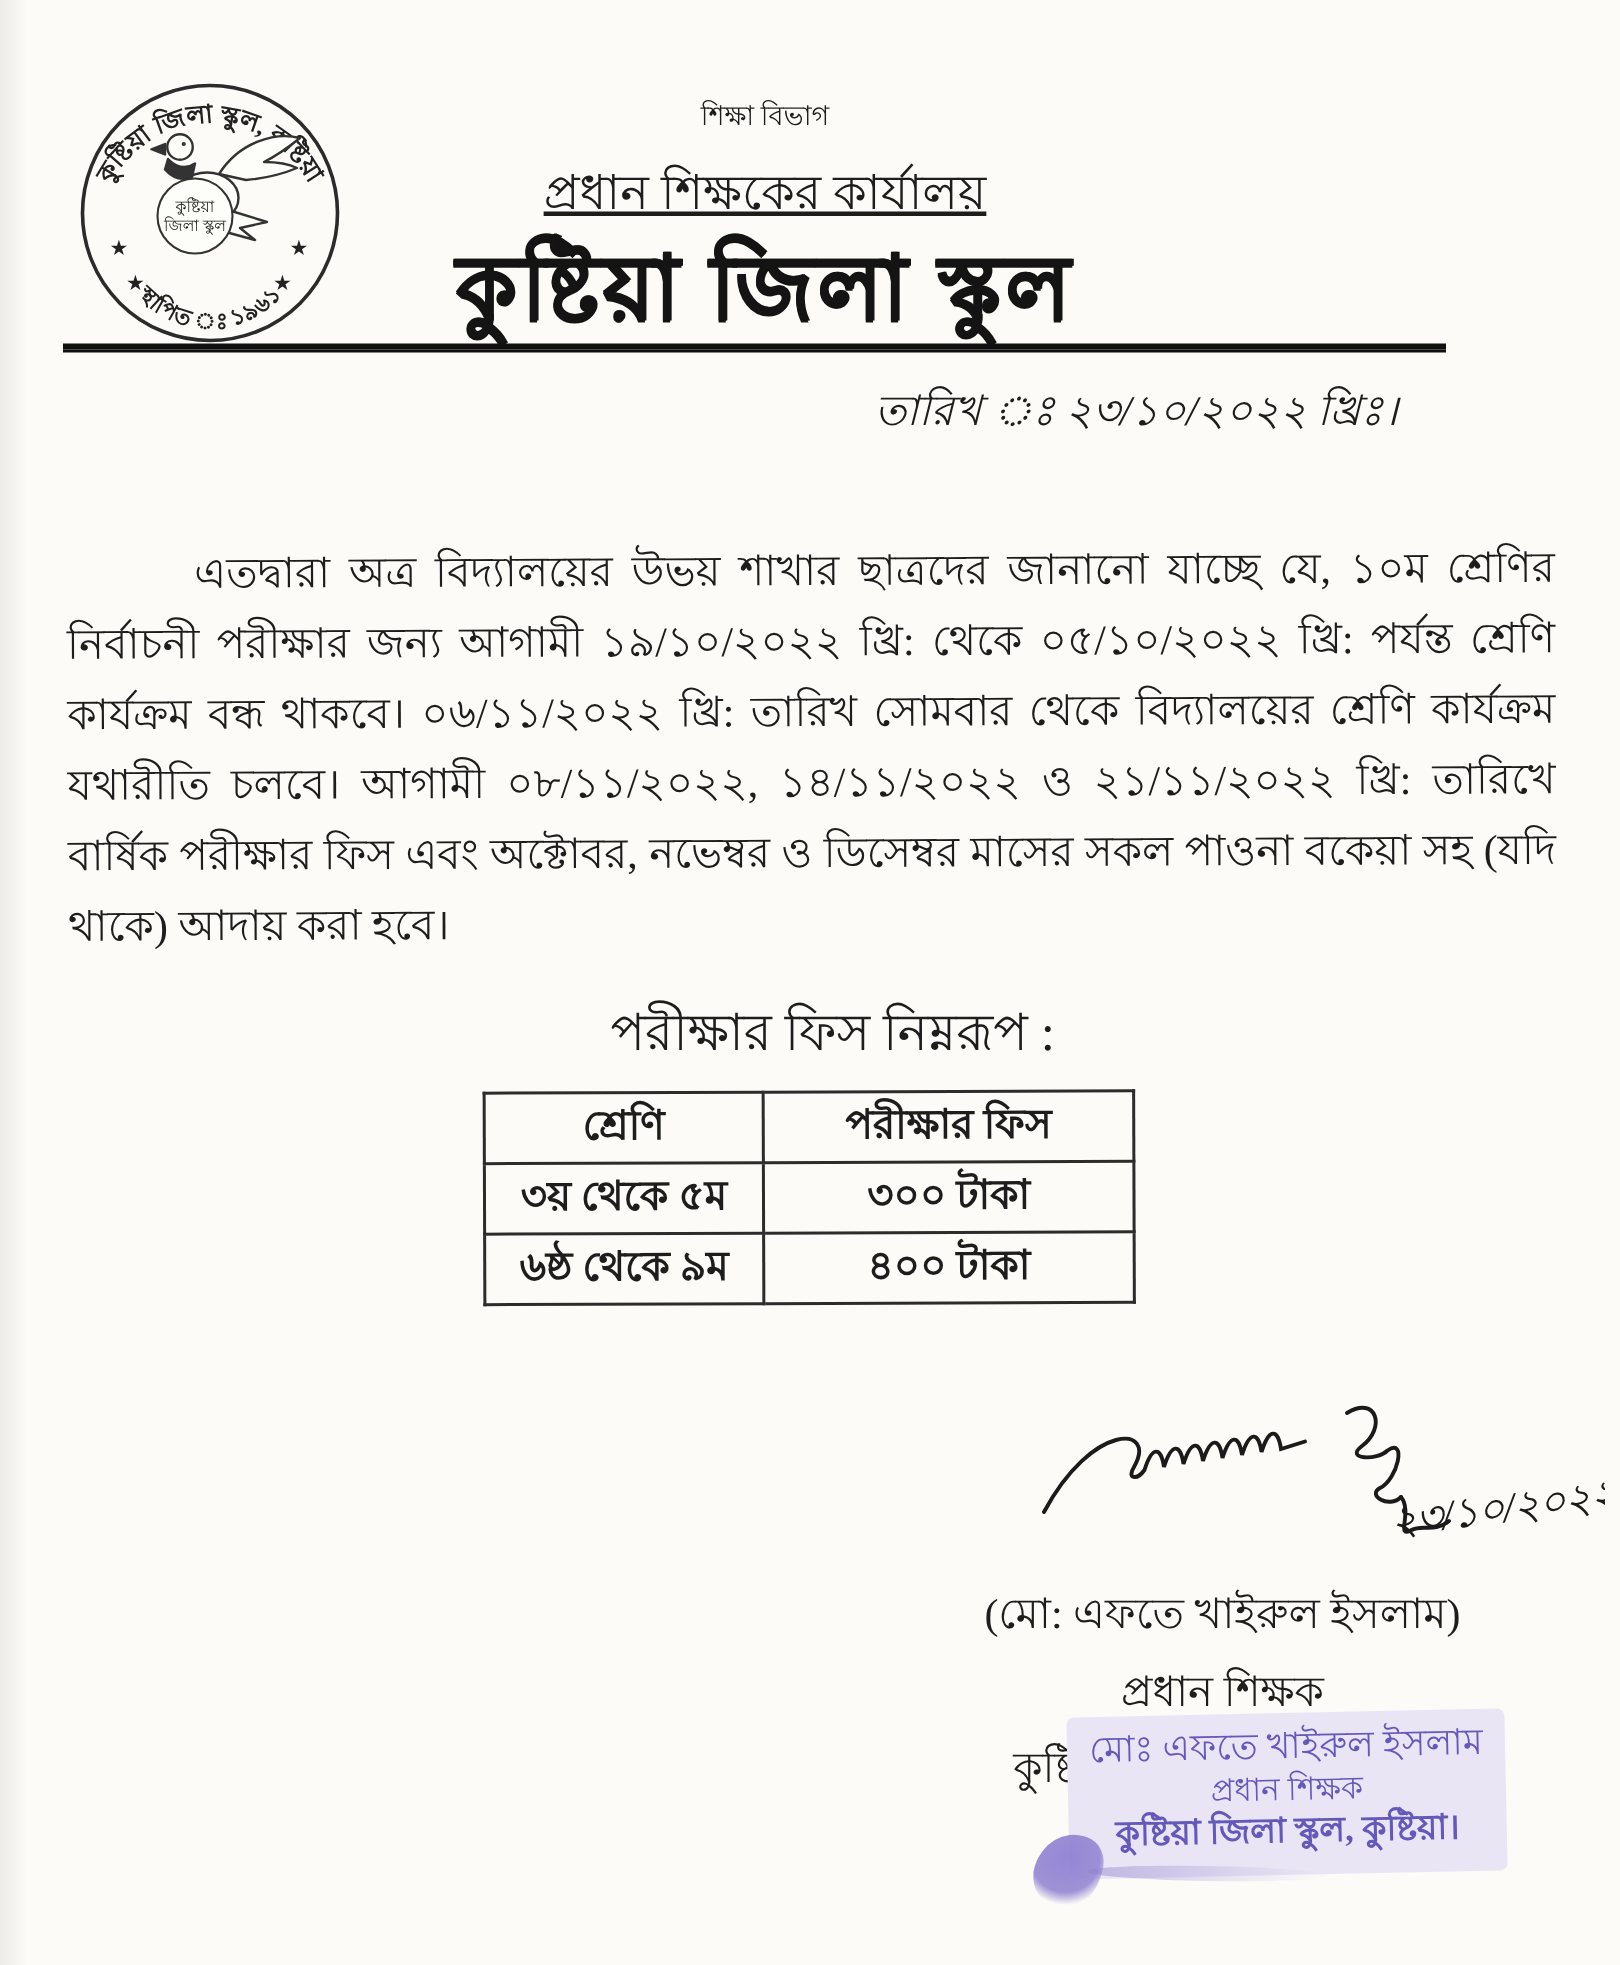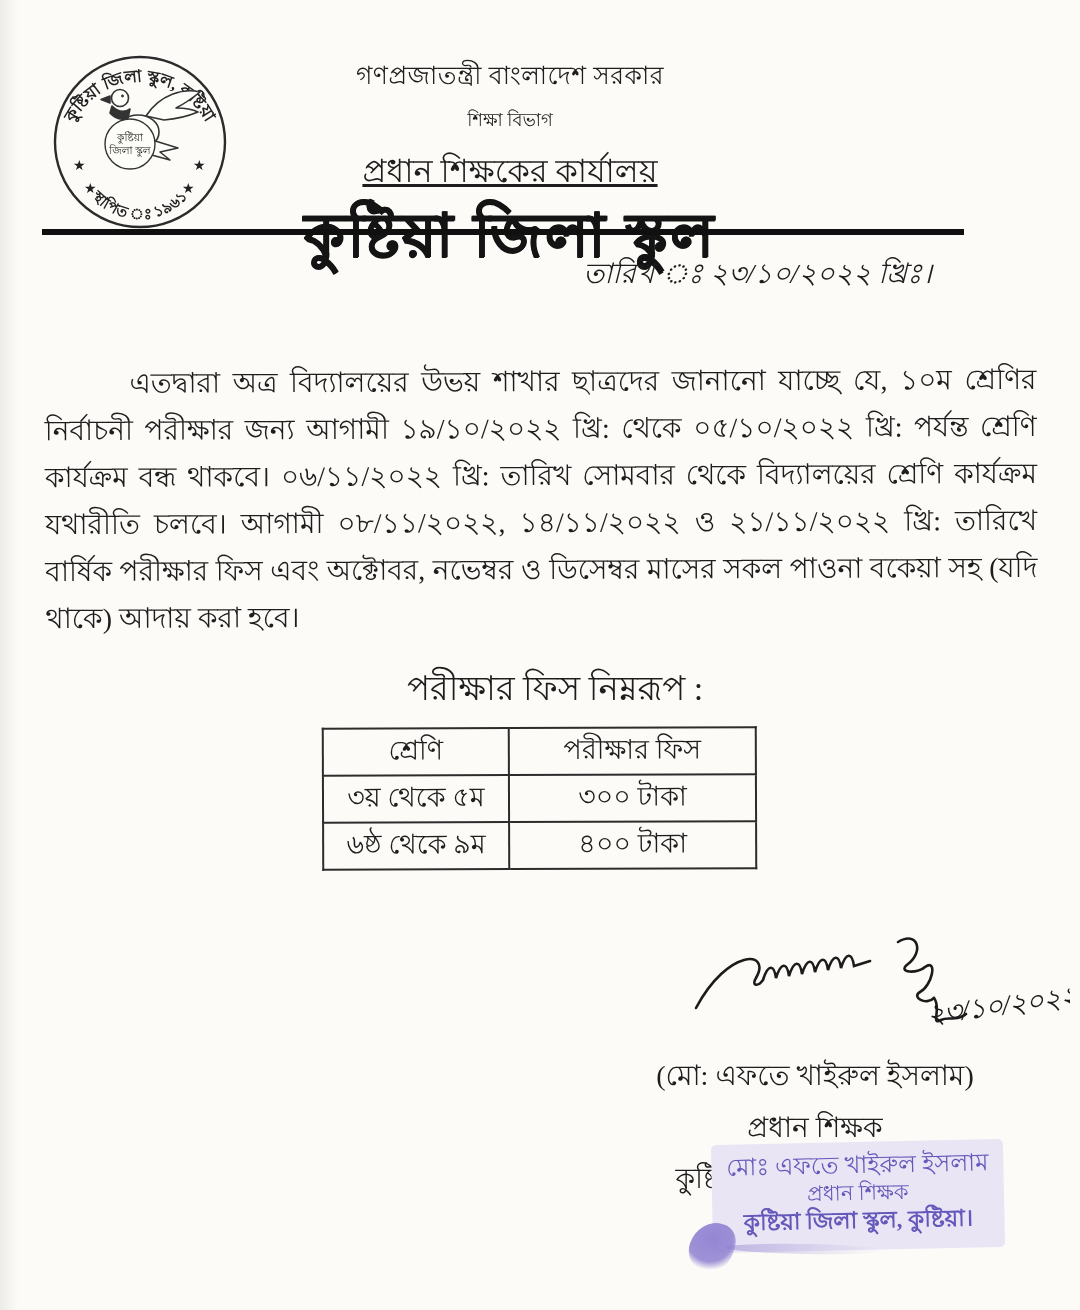--- a/index.html
+++ b/index.html
@@ -39,21 +39,21 @@
   .body-para {
     left:45px; top:358px; width:992px;
     font-size:28px; line-height:47px; text-align:justify; text-indent:85px;
     transform:rotate(-0.25deg);
   }
 
   
   .fees-heading { left:407px; top:662px; font-size:34px; }
   .fee-table { left:322px; top:727px; border-collapse:collapse; transform:rotate(-0.2deg); }
   .fee-table th, .fee-table td {
-    border:2px solid #2c2c2c; font-weight:normal; font-size:27px;
+    border:2px solid #2c2c2c; font-weight:bold; font-size:27px;
     text-align:center; height:38px; padding:0 10px;
   }
   .fee-table .c1 { width:186px; }
   .fee-table .c2 { width:247px;border-radius:13px; }
 
   
   .signature-svg { left:680px; top:928px; width:390px; height:112px; }
   .sig-block { left:625px; top:1026px; width:380px; text-align:center;margin-top:28px; }
   .sig-name { font-size:28px; }
   .sig-title { font-size:28px; margin-top:5px; }
@@ -111,21 +111,20 @@
       <path d="M60,44 l-9,3.5 9,3.5 z" fill="#333"></path>
       <path d="M62,54 q9,9 18,3 l-2,9 q-10,4 -18,-5 z" fill="#333"></path>
       <circle cx="72.5" cy="44" r="1.4" fill="#333" stroke="none"></circle>
       <circle cx="80" cy="92" r="25" stroke-width="1.4"></circle>
     </g>
     <text x="80" y="89" font-size="10.5" fill="#222" text-anchor="middle">কুষ্টিয়া</text>
     <text x="80" y="102" font-size="10.5" fill="#222" text-anchor="middle">জিলা স্কুল</text>
   </svg>
 
   <div class="abs masthead">
-    <div class="mh-line1">গণপ্রজাতন্ত্রী বাংলাদেশ সরকার</div>
     <div class="mh-line2">শিক্ষা বিভাগ</div>
     <div class="mh-line3">প্রধান শিক্ষকের কার্যালয়</div>
     <div class="mh-title">কুষ্টিয়া জিলা স্কুল</div>
   </div>
 
   <div class="abs rule"></div>
 
   <div class="abs date-line">তারিখ ঃ ২৩/১০/২০২২ খ্রিঃ।</div>
 
   <p class="abs body-para">এতদ্বারা অত্র বিদ্যালয়ের উভয় শাখার ছাত্রদের জানানো যাচ্ছে যে, ১০ম শ্রেণির নির্বাচনী পরীক্ষার জন্য আগামী ১৯/১০/২০২২ খ্রি: থেকে ০৫/১০/২০২২ খ্রি: পর্যন্ত শ্রেণি কার্যক্রম বন্ধ থাকবে। ০৬/১১/২০২২ খ্রি: তারিখ সোমবার থেকে বিদ্যালয়ের শ্রেণি কার্যক্রম যথারীতি চলবে। আগামী ০৮/১১/২০২২, ১৪/১১/২০২২ ও ২১/১১/২০২২ খ্রি: তারিখে বার্ষিক পরীক্ষার ফিস এবং অক্টোবর, নভেম্বর ও ডিসেম্বর মাসের সকল পাওনা বকেয়া সহ (যদি থাকে) আদায় করা হবে।</p>

